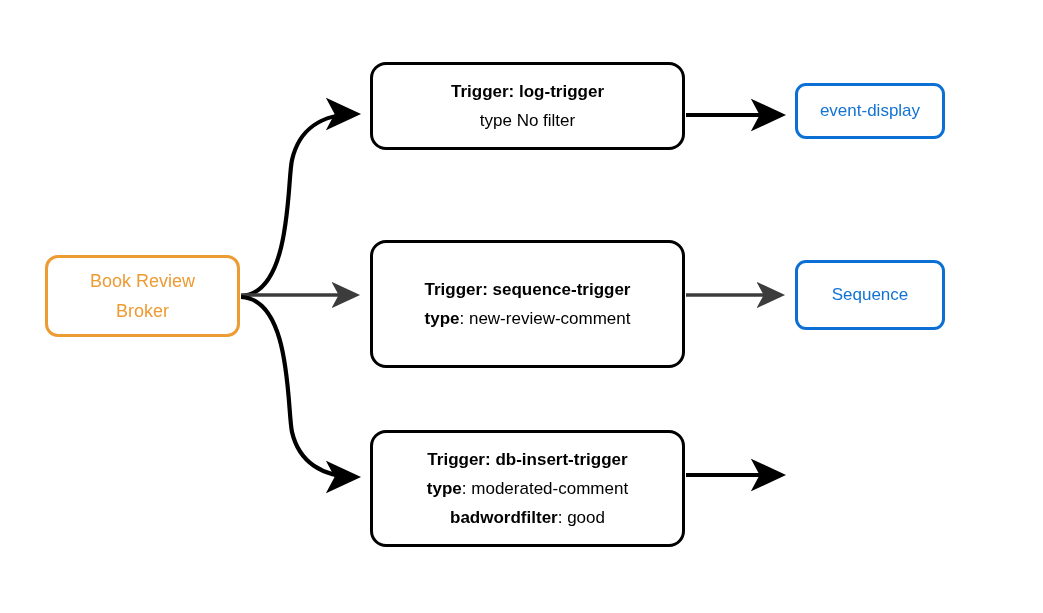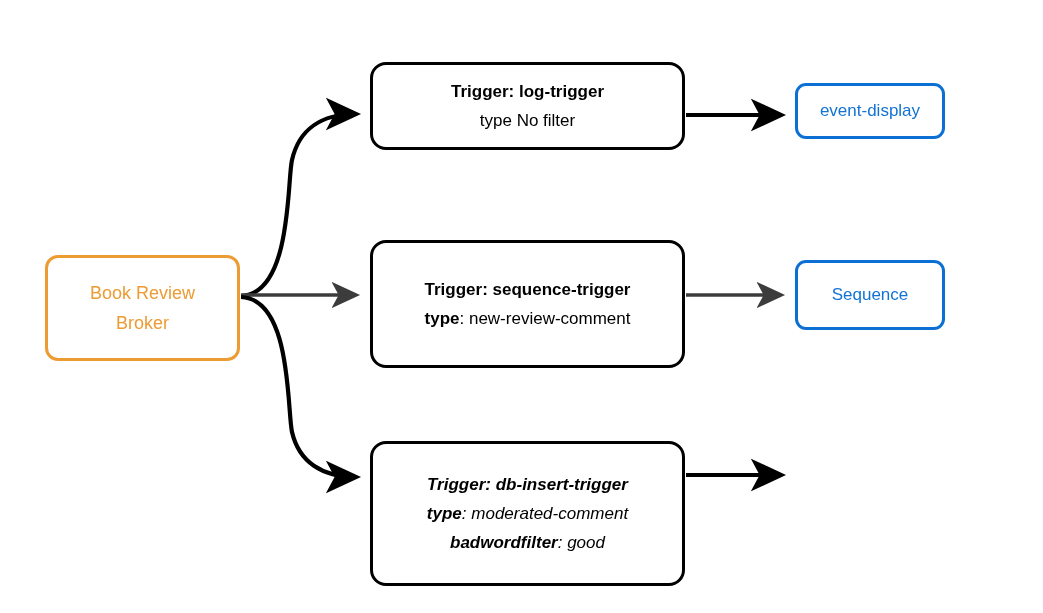--- a/index.html
+++ b/index.html
@@ -36,21 +36,21 @@
     text-align: center;
     background: #ffffff;
     z-index: 2;
   }
 
   
   .node-broker {
     left: 45px;
     top: 255px;
     width: 195px;
-    height: 106px;
+    height: 82px;
     border: 3px solid #ED9B33;
     border-radius: 13px;
     color: #ED9B33;
     font-size: 18px;
     line-height: 30px;
     font-weight: 400;
   }
   .node-broker .line { display: block; white-space: nowrap; }
 
   
@@ -61,21 +61,21 @@
     border-radius: 16px;
     color: #000000;
     font-size: 17px;
     line-height: 29px;
   }
   .node-trigger .line { display: block; white-space: nowrap; }
   .node-trigger .k { font-weight: 700; }
   .node-trigger .v { font-weight: 400; }
   .t1 { top: 62px;  height: 88px; }
   .t2 { top: 240px; height: 128px; }
-  .t3 { top: 441px; height: 145px; font-style: italic; }
+  .t3 { top: 430px; height: 117px; }
 
   
   .node-sink {
     left: 795px;
     width: 150px;
     border: 3px solid #0B6FD4;
     border-radius: 11px;
     color: #1273D4;
     font-size: 17px;
     line-height: 28px;

